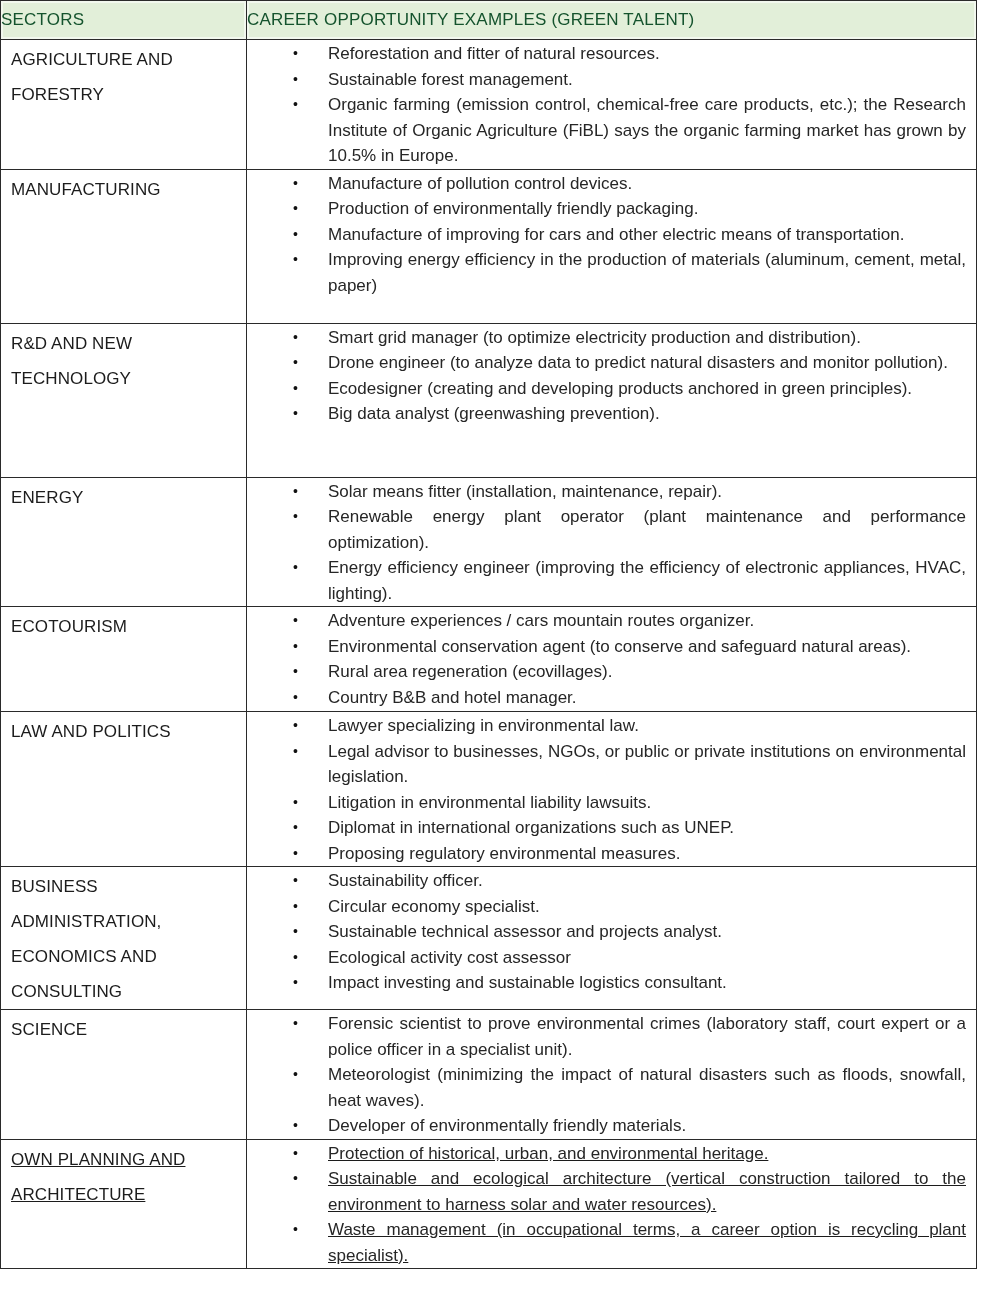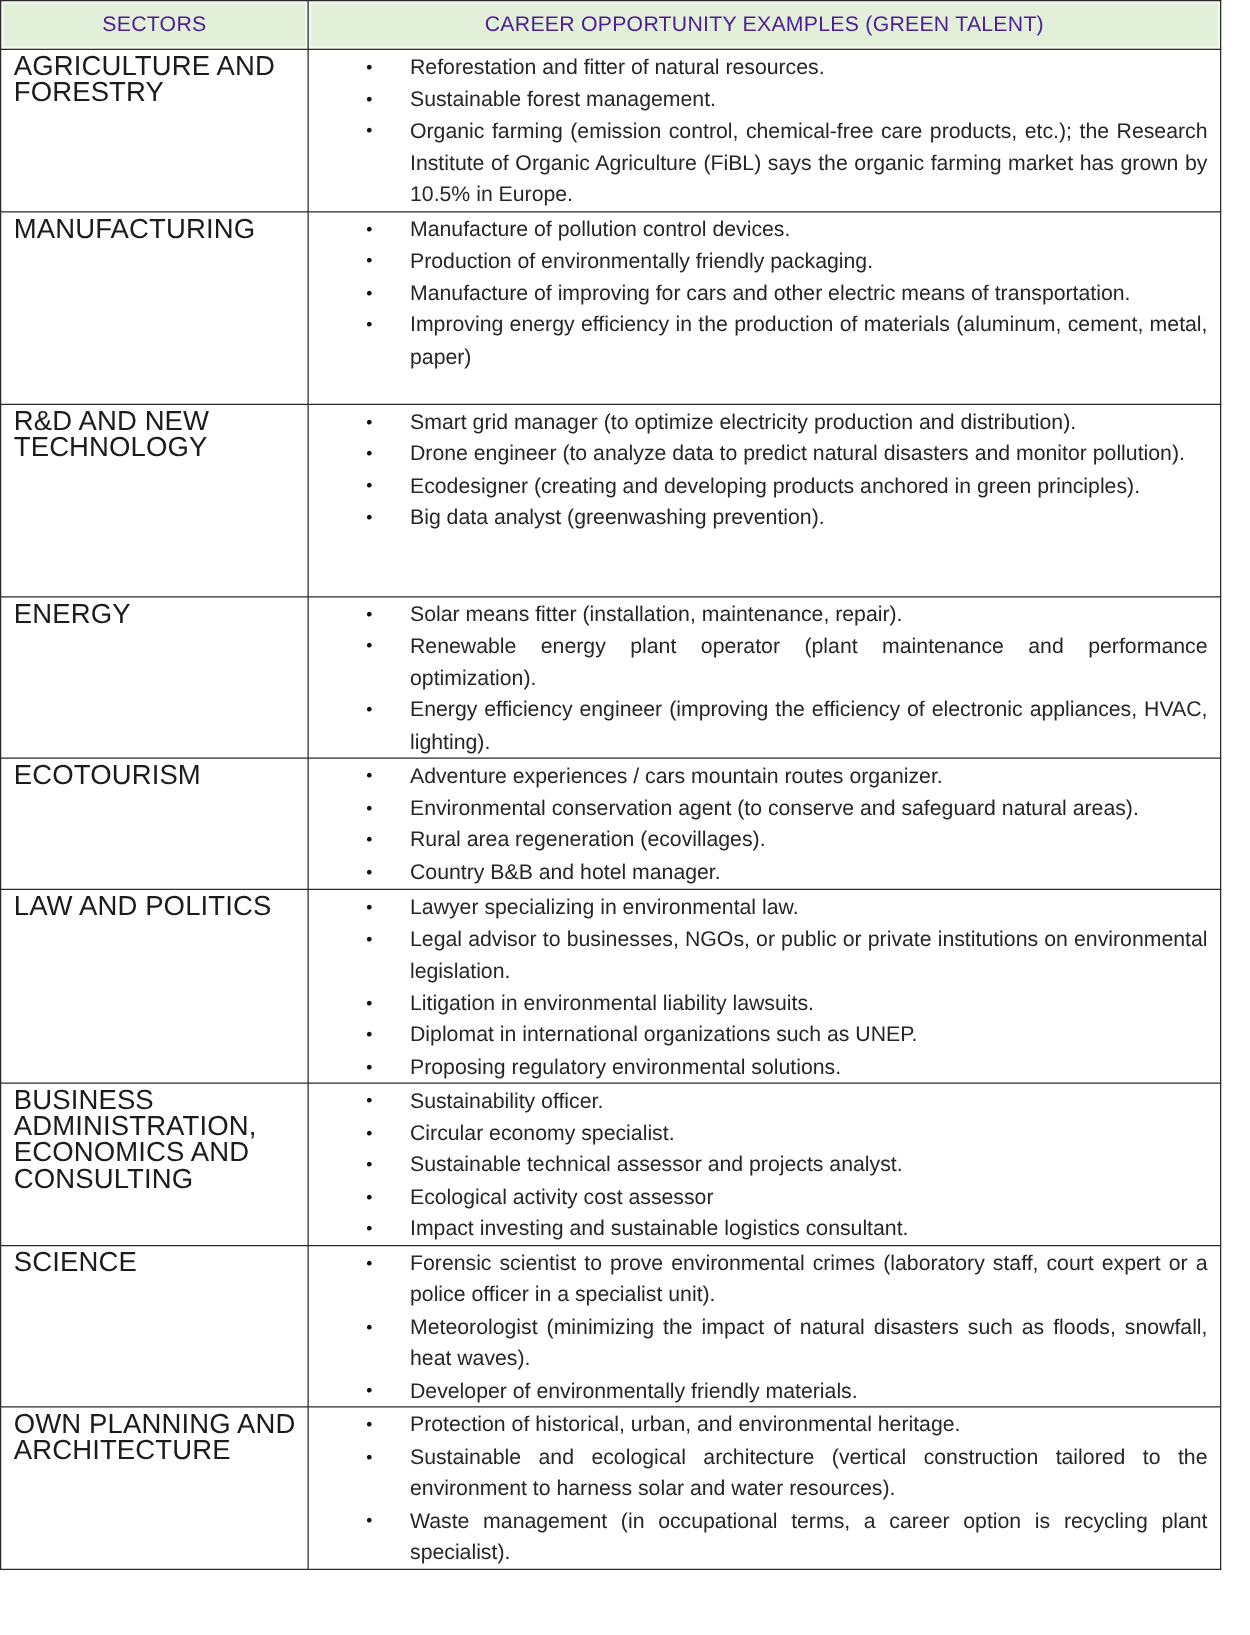--- a/index.html
+++ b/index.html
@@ -27,30 +27,30 @@
       border: 1.5px solid #2a2a2a;
       vertical-align: top;
       padding: 0;
     }
     .career-table thead th {
       background: #e2efd9;
       height: 38px;
       font-weight: normal;
       font-size: 17px;
       letter-spacing: 0.2px;
-      text-align: center;
+      text-align: left;
       vertical-align: middle;
-      color: #4c1d95;
+      color: #14532d;
       box-shadow: inset 0 0 0 2px #f2f8ee;
     }
     .col-sector { width: 246px; }
     .col-examples { width: auto; }
     .sector-cell {
-      font-size: 22px;
-      line-height: 21px;
+      font-size: 17px;
+      line-height: 35px;
       padding: 2px 8px 0 10px !important;
       letter-spacing: 0.1px;
       text-transform: uppercase;
     }
     .examples-cell {
       padding: 1px 10px 0 0 !important;
     }
     ul.examples-list {
       list-style: none;
       margin: 0;
@@ -142,21 +142,21 @@
         </td>
       </tr>
       <tr style="height: 154px;">
         <td class="sector-cell">LAW AND POLITICS</td>
         <td class="examples-cell">
           <ul class="examples-list">
             <li><span class="bullet">•</span><span>Lawyer specializing in environmental law.</span></li>
             <li><span class="bullet">•</span><span>Legal advisor to businesses, NGOs, or public or private institutions on environmental legislation.</span></li>
             <li><span class="bullet">•</span><span>Litigation in environmental liability lawsuits.</span></li>
             <li><span class="bullet">•</span><span>Diplomat in international organizations such as UNEP.</span></li>
-            <li><span class="bullet">•</span><span>Proposing regulatory environmental solutions.</span></li>
+            <li><span class="bullet">•</span><span>Proposing regulatory environmental measures.</span></li>
           </ul>
         </td>
       </tr>
       <tr style="height: 129px;">
         <td class="sector-cell">BUSINESS ADMINISTRATION, ECONOMICS AND CONSULTING</td>
         <td class="examples-cell">
           <ul class="examples-list">
             <li><span class="bullet">•</span><span>Sustainability officer.</span></li>
             <li><span class="bullet">•</span><span>Circular economy specialist.</span></li>
             <li><span class="bullet">•</span><span>Sustainable technical assessor and projects analyst.</span></li>
@@ -168,21 +168,21 @@
       <tr style="height: 129px;">
         <td class="sector-cell">SCIENCE</td>
         <td class="examples-cell">
           <ul class="examples-list">
             <li><span class="bullet">•</span><span>Forensic scientist to prove environmental crimes (laboratory staff, court expert or a police officer in a specialist unit).</span></li>
             <li><span class="bullet">•</span><span>Meteorologist (minimizing the impact of natural disasters such as floods, snowfall, heat waves).</span></li>
             <li><span class="bullet">•</span><span>Developer of environmentally friendly materials.</span></li>
           </ul>
         </td>
       </tr>
-      <tr style="height: 129px;">
+      <tr style="height: 129px; text-decoration: underline;">
         <td class="sector-cell">OWN PLANNING AND ARCHITECTURE</td>
         <td class="examples-cell">
           <ul class="examples-list">
             <li><span class="bullet">•</span><span>Protection of historical, urban, and environmental heritage.</span></li>
             <li><span class="bullet">•</span><span>Sustainable and ecological architecture (vertical construction tailored to the environment to harness solar and water resources).</span></li>
             <li><span class="bullet">•</span><span>Waste management (in occupational terms, a career option is recycling plant specialist).</span></li>
           </ul>
         </td>
       </tr>
     </tbody>

